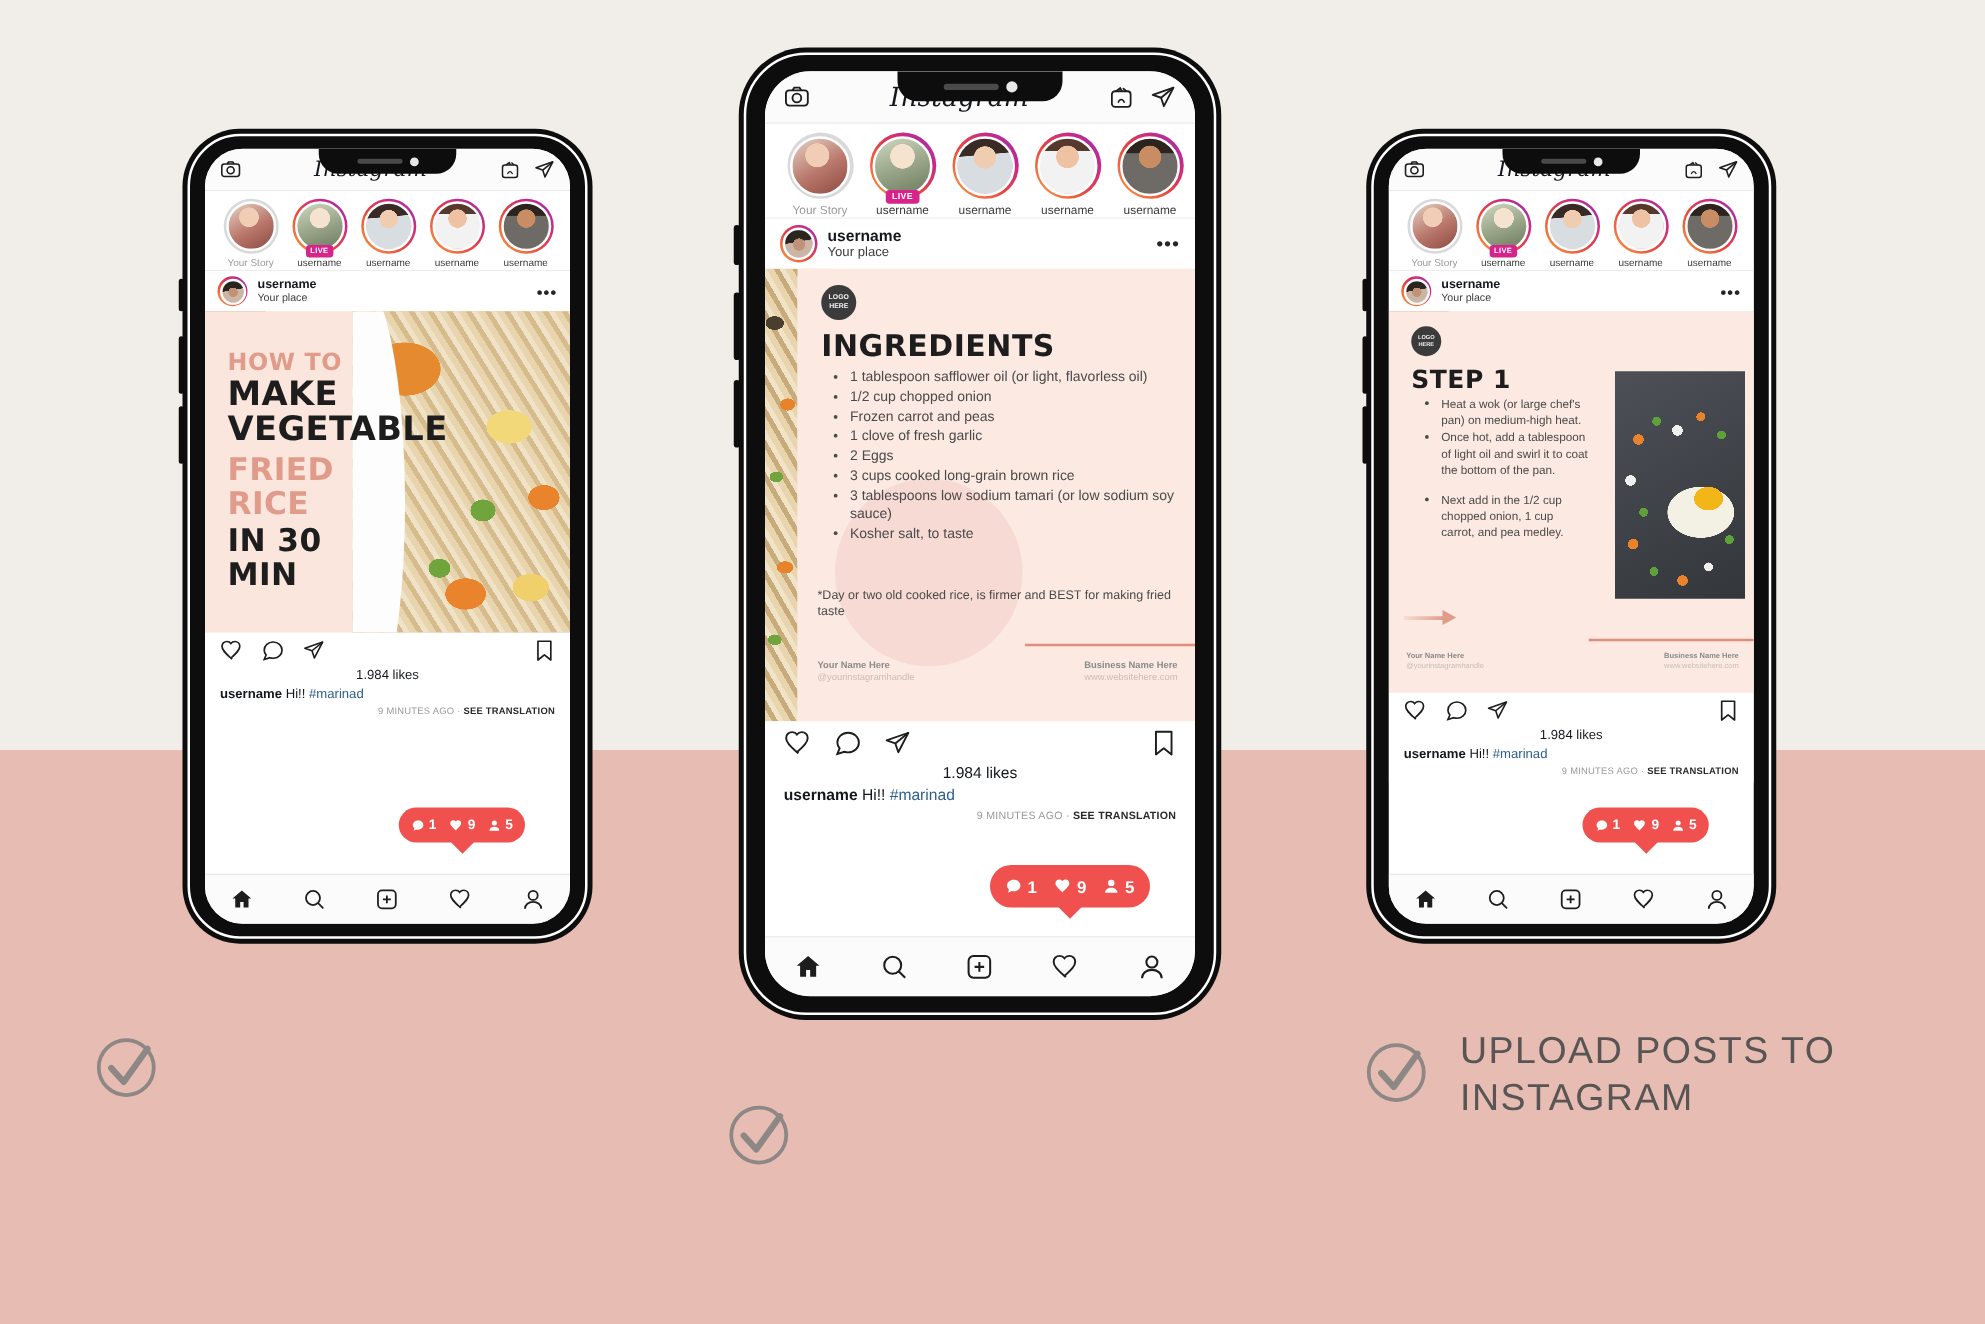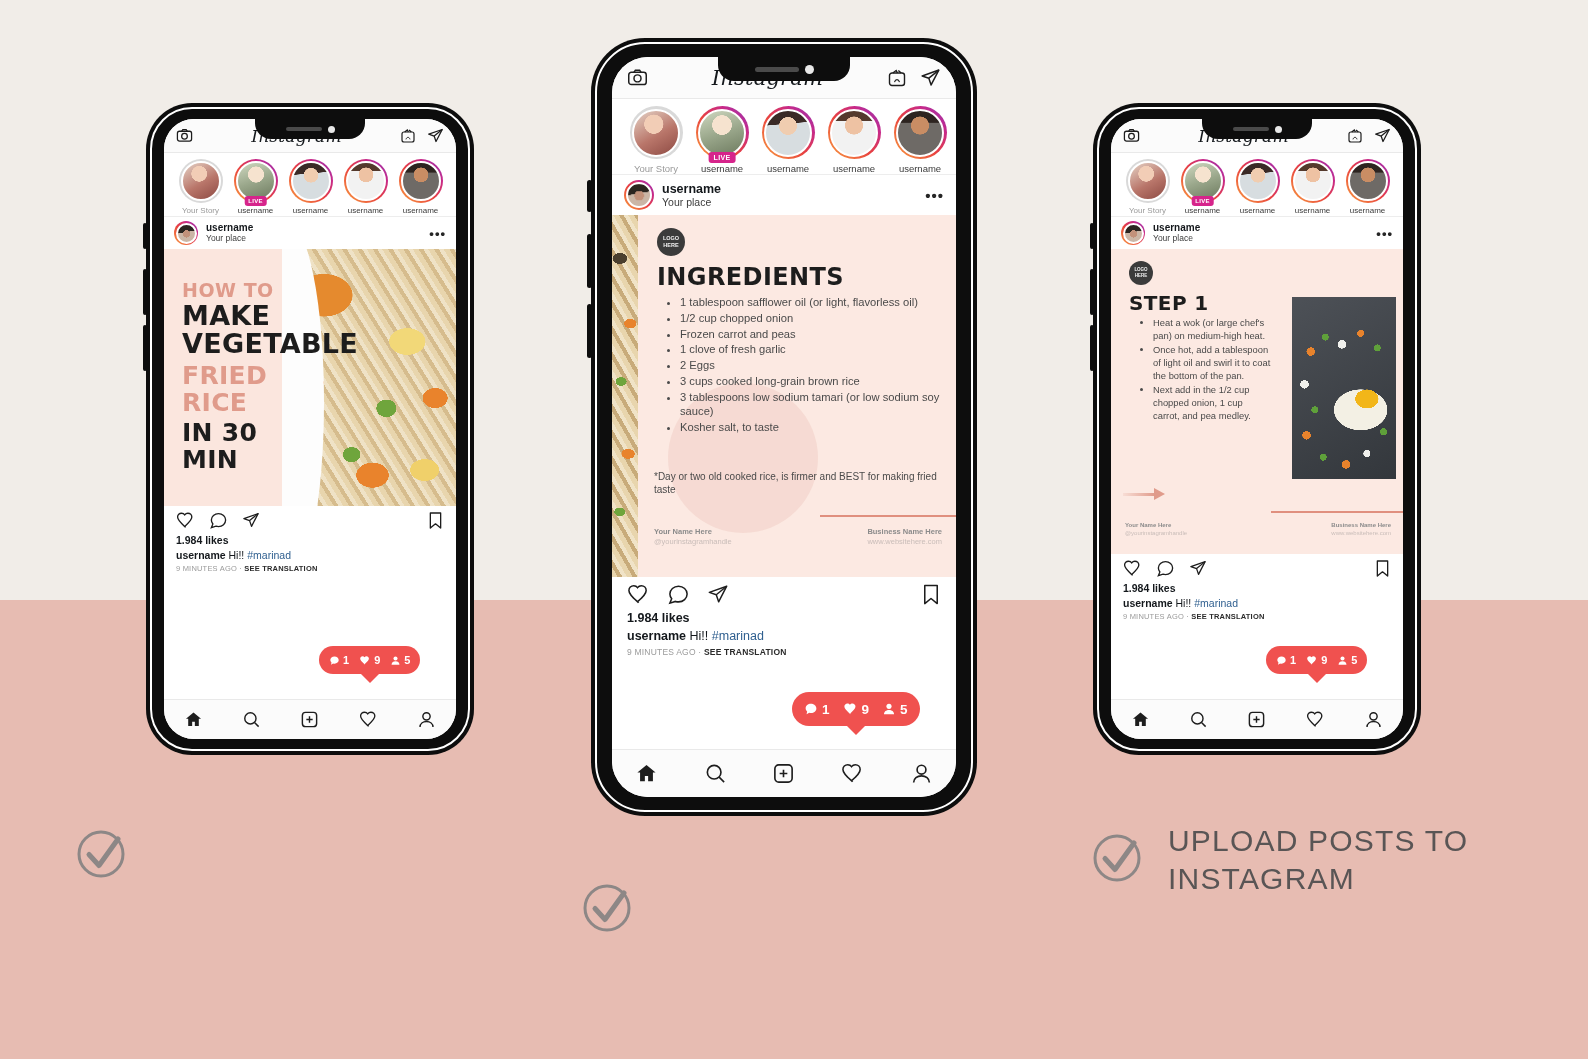--- a/index.html
+++ b/index.html
@@ -67,25 +67,25 @@
   .note{color:#4a4a4a;}
   .footline{position:absolute;height:2px;background:#e08f7e;}
   .foot-l,.foot-r{position:absolute;line-height:1.35;}
   .foot-name{color:#8b8b8b;font-weight:700;}
   .foot-sub{color:#c9bdb9;}
   .circle-soft{position:absolute;border-radius:50%;background:rgba(233,186,175,.30);}
 
   
   .actions{display:flex;align-items:center;background:#fff;box-sizing:border-box;}
   .actions .spacer{flex:1;}
-  .likes{font-weight:700;color:#14181c;}
+  .likes{font-weight:400;color:#14181c;text-align:center;}
   .caption{color:#14181c;}
   .caption b{font-weight:700;}
   .caption .tag{color:#2f5f8f;}
-  .meta{color:#9a9a9a;letter-spacing:.2px;}
+  .meta{color:#9a9a9a;letter-spacing:.2px;text-align:right;}
   .meta .tr{color:#2b2b2b;font-weight:700;}
 
   
   .notif{position:absolute;background:#f0514f;border-radius:22px;display:flex;align-items:center;color:#fff;font-weight:700;box-sizing:border-box;}
   .notif .grp{display:flex;align-items:center;}
   .notif .tail{position:absolute;left:50%;transform:translateX(-50%);bottom:-9px;width:0;height:0;border-left:10px solid transparent;border-right:10px solid transparent;border-top:10px solid #f0514f;}
 
   
   .navbar{display:flex;align-items:center;justify-content:space-around;background:#fbfbfb;border-top:1px solid #e9e9e9;box-sizing:border-box;}
 
@@ -608,21 +608,21 @@
     <div class="media" style="height:305px;">
       <div class="topbar-accent" style="width:48px;"></div>
       <div class="slide-pane" style="left:0;right:0;">
         <div class="logo-badge" style="position:absolute;left:18px;top:12px;width:24px;height:24px;">
           <span style="font-size:4.5px;">LOGO</span>
           <span style="font-size:4.5px;margin-top:1px;">HERE</span>
         </div>
         <div class="slide-title" style="position:absolute;left:18px;top:42px;font-size:20px;">STEP 1</div>
         <ul class="bullets" style="position:absolute;left:26px;top:68px;width:118px;font-size:9.4px;line-height:1.35;">
           <li style="margin-bottom:2px;">Heat a wok (or large chef's pan) on medium-high heat.</li>
-          <li style="margin-bottom:2px;">Once hot, add a tablespoon of light oil and swirl it to coat the bottom of the pan.</li>
+          <li style="margin-bottom:12px;">Once hot, add a tablespoon of light oil and swirl it to coat the bottom of the pan.</li>
           <li>Next add in the 1/2 cup chopped onion, 1 cup carrot, and pea medley.</li>
         </ul>
         <div style="position:absolute;left:181px;top:48px;width:104px;height:182px;overflow:hidden;
              background-image:
                radial-gradient(circle 6px at 18% 30%,#e8832c 0 70%,transparent 71%),
                radial-gradient(circle 5px at 32% 22%,#5fa03a 0 70%,transparent 71%),
                radial-gradient(circle 6px at 48% 26%,#f0f0ec 0 70%,transparent 71%),
                radial-gradient(circle 5px at 66% 20%,#e8832c 0 70%,transparent 71%),
                radial-gradient(circle 5px at 82% 28%,#5fa03a 0 70%,transparent 71%),
                radial-gradient(circle 6px at 12% 48%,#f0f0ec 0 70%,transparent 71%),

